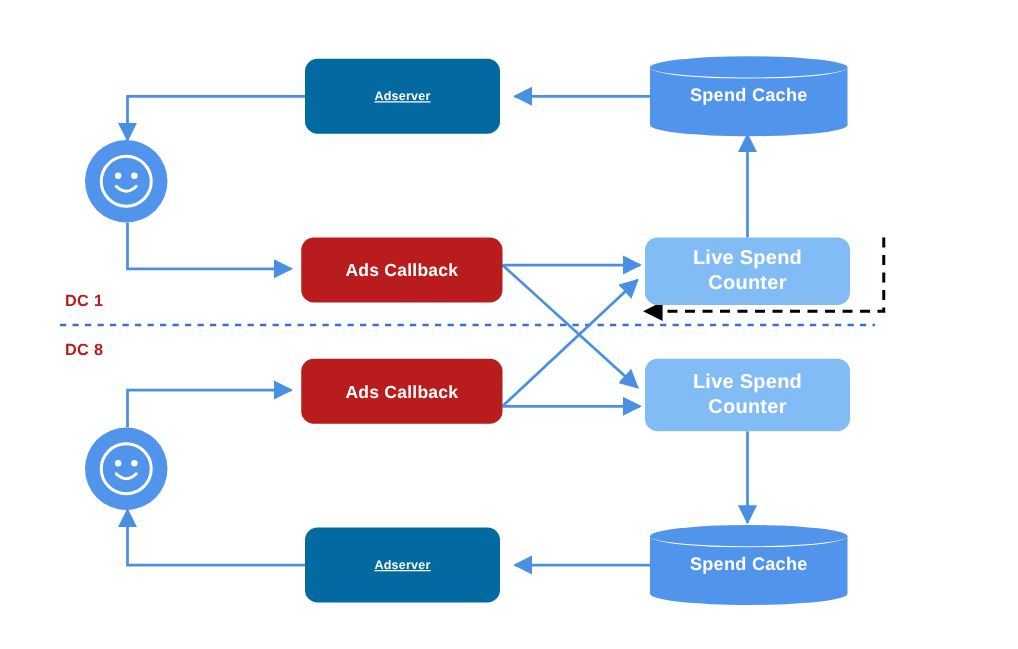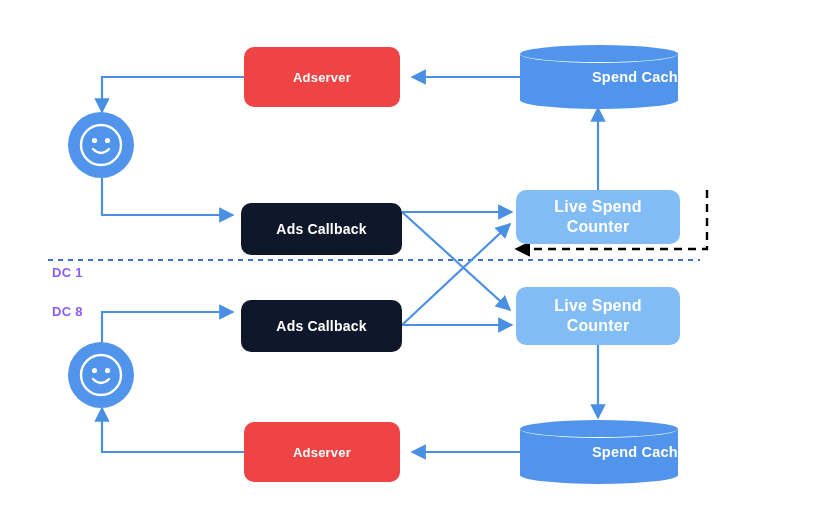--- a/index.html
+++ b/index.html
@@ -29,29 +29,29 @@
     box-sizing: border-box;
     display: flex;
     align-items: center;
     justify-content: center;
     text-align: center;
     color: #ffffff;
     font-weight: bold;
     letter-spacing: 0.2px;
   }
   .node-adserver {
-    background: #ef4444;
+    background: #0369a1;
     border-radius: 10px;
-    font-size: 13px;
+    font-size: 10px;
+    text-decoration: underline;
   }
   .node-callback {
-    background: #0f172a;
+    background: #b91c1c;
     border-radius: 10px;
     font-size: 14px;
-    margin-top: 13px;
   }
   .node-counter {
     background: #82bcf4;
     border-radius: 10px;
     font-size: 16px;
     line-height: 1.25;
   }
   .node-cache {
     background: transparent;
   }
@@ -95,39 +95,37 @@
     left: 0;
     top: 0;
     width: 100%;
     height: 100%;
     display: flex;
     align-items: center;
     justify-content: center;
     color: #ffffff;
     font-weight: bold;
     font-size: 14.5px;
-    margin-left: 40px;
   }
   .user-node {
     position: absolute;
     border-radius: 50%;
     background: #5094ec;
   }
   .user-node svg {
     position: absolute;
     left: 0;
     top: 0;
   }
   .dc-label {
     position: absolute;
-    color: #8b5cf6;
+    color: #b91c1c;
     font-weight: bold;
     font-size: 13px;
     letter-spacing: 0.3px;
-    margin-top: 32px;
   }
   .annotation {
     position: absolute;
     color: #000000;
     font-weight: bold;
     font-size: 13.2px;
     line-height: 1.42;
     white-space: pre-line;
   }
 </style>

